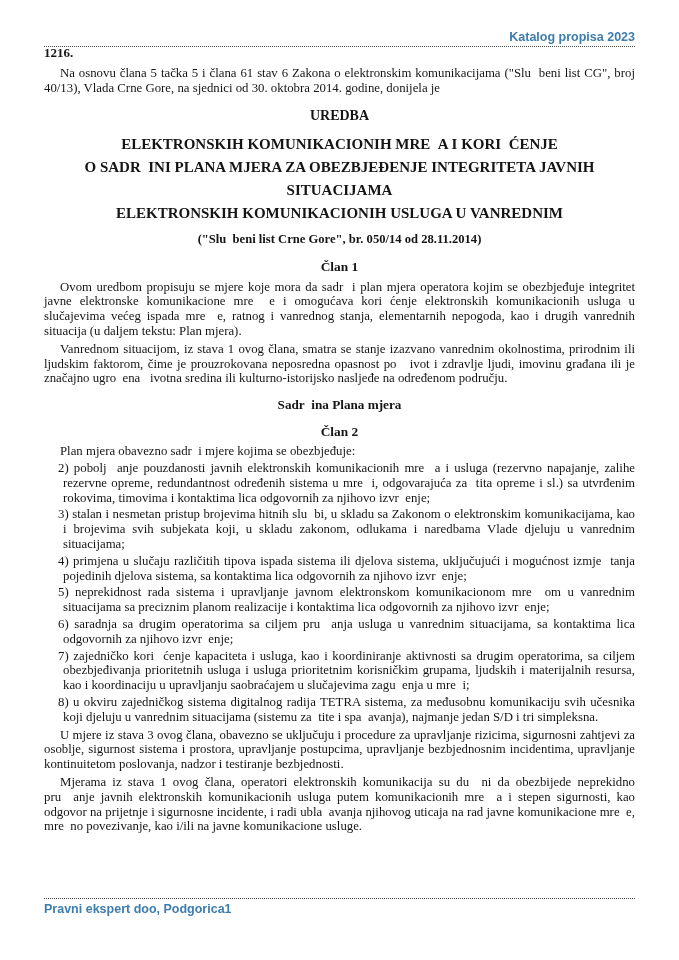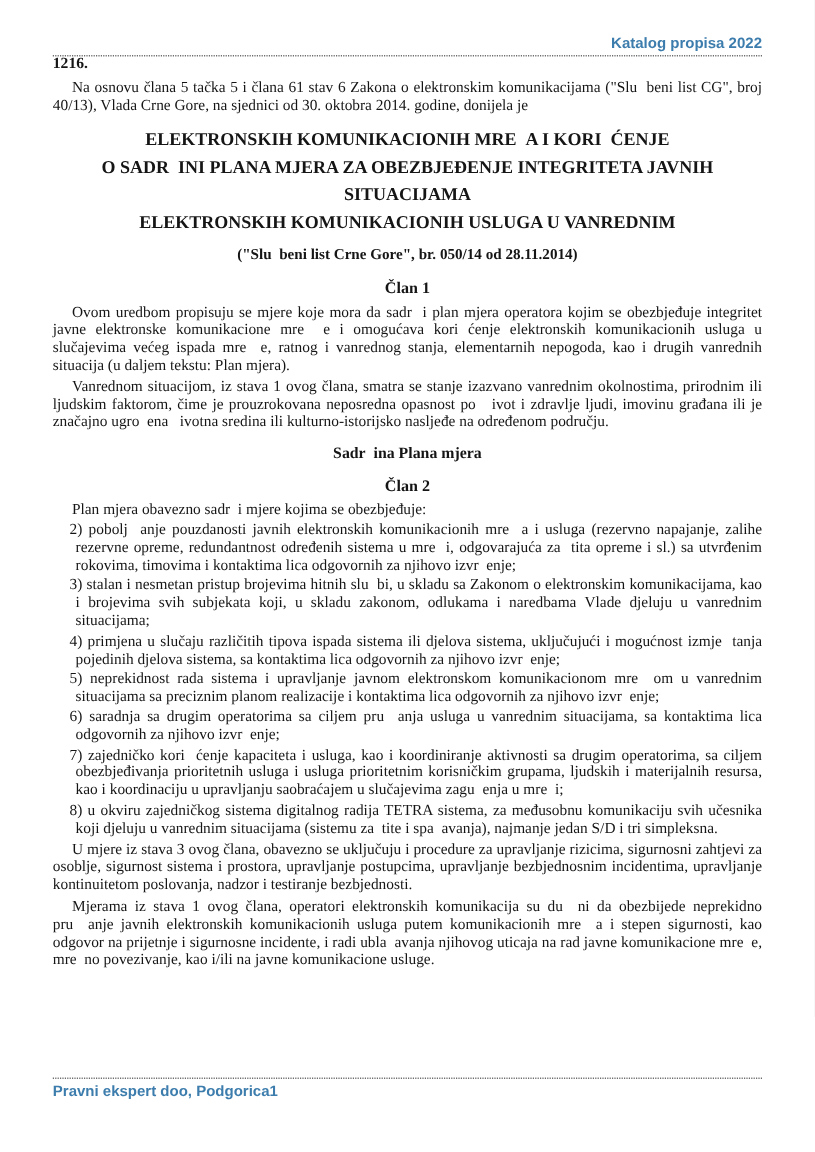--- a/index.html
+++ b/index.html
@@ -87,29 +87,30 @@
     font-family:"Liberation Sans", sans-serif;
     font-weight:bold;font-size:12.5px;color:#3d7dad;
   }
 </style>
 </head>
 <body>
 
 <div class="page">
 
   <div class="header">
-    <span class="brand">Katalog propisa 2022</span>
+    <span class="brand">Katalog propisa 2023</span>
   </div>
 
   <div class="content">
 
     <div class="doc-number">1216.</div>
 
     <p class="body first">Na osnovu člana 5 tačka 5 i člana 61 stav 6 Zakona o elektronskim komunikacijama ("Slu&nbsp;&nbsp;beni list CG", broj 40/13), Vlada Crne Gore, na sjednici od 30. oktobra 2014. godine, donijela je</p>
 
+    <div class="decree-heading">UREDBA</div>
 
     <div class="main-title">
       <span>ELEKTRONSKIH KOMUNIKACIONIH MRE&nbsp;&nbsp;A I KORI&nbsp;&nbsp;ĆENJE</span>
       <span>O SADR&nbsp;&nbsp;INI PLANA MJERA ZA OBEZBJEĐENJE INTEGRITETA JAVNIH</span>
       <span>SITUACIJAMA</span>
       <span>ELEKTRONSKIH KOMUNIKACIONIH USLUGA U VANREDNIM</span>
     </div>
 
     <div class="gazette">("Slu&nbsp;&nbsp;beni list Crne Gore", br. 050/14 od 28.11.2014)</div>
 

